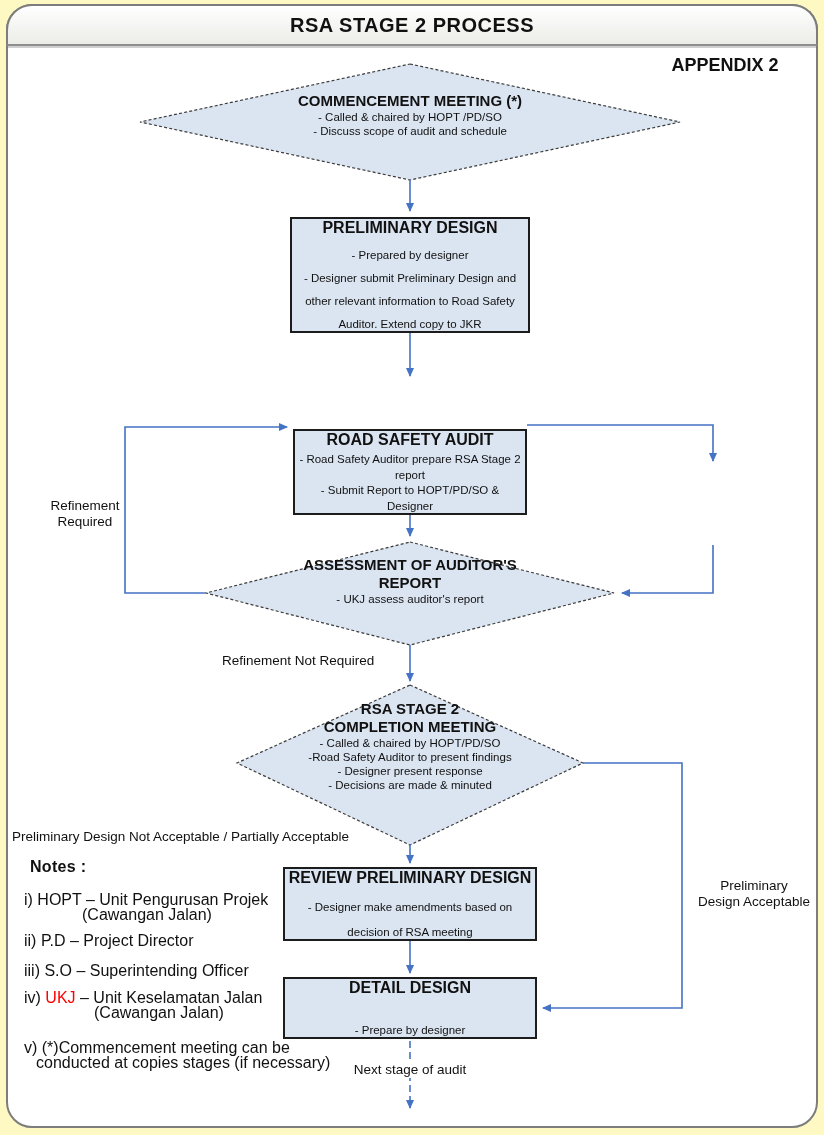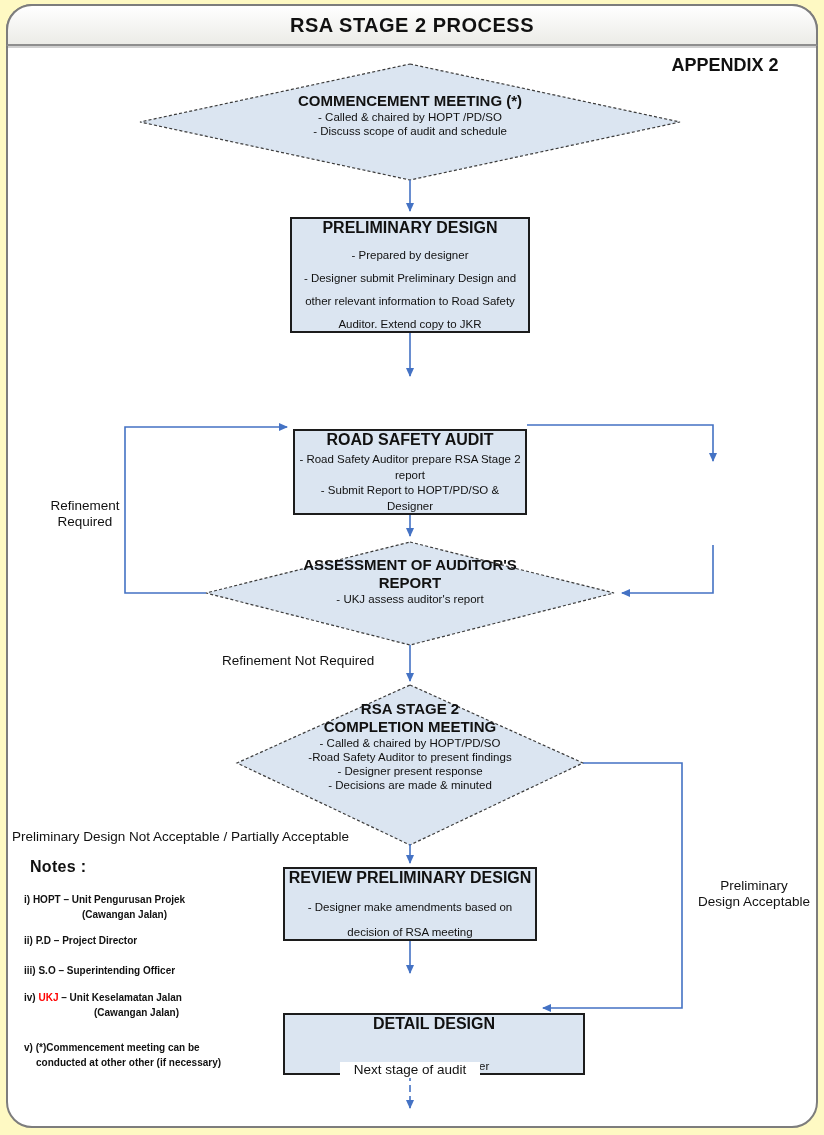--- a/index.html
+++ b/index.html
@@ -30,41 +30,41 @@
     box-sizing:border-box;
   }
   .node .nt{font-weight:bold;font-size:16px;white-space:nowrap;margin-bottom:2px;}
   .node .nl{font-size:11.5px;line-height:13.5px;white-space:nowrap;}
   .n-prelim{left:290px;top:217px;width:240px;height:116px;}
   .n-audit{left:293px;top:382px;width:234px;height:86px;margin-top:47px;}
   .n-response{left:617px;top:467px;width:193px;height:78px;}
   .n-response .nt{font-size:15.5px;}
   .n-response .nl{font-size:11px;line-height:13px;}
   .n-review{left:283px;top:867px;width:254px;height:74px;}
-  .n-detail{left:283px;top:977px;width:302px;height:62px;margin-top:36px;}
+  .n-detail{left:283px;top:977px;width:254px;height:62px;}
   
   .dtext{
     position:absolute;display:flex;flex-direction:column;align-items:center;justify-content:center;
   }
   .dtext .dt{font-weight:bold;font-size:15px;line-height:18px;white-space:nowrap;}
   .dtext .dl{font-size:11.5px;line-height:14px;white-space:nowrap;}
   .d-comm{left:140px;top:92px;width:540px;}
   .d-assess{left:210px;top:556px;width:400px;}
   .d-compl{left:240px;top:700px;width:340px;}
   
   .flabel{font-size:13.5px;line-height:16px;}
   .l-refreq{left:25px;top:498px;width:120px;text-align:center;}
   .l-refnot{left:222px;top:653px;width:180px;}
   .l-notacc{left:12px;top:829px;width:420px;white-space:nowrap;}
   .l-acc{left:692px;top:878px;width:124px;text-align:center;}
   .l-next{left:340px;top:1062px;width:140px;text-align:center;background:#ffffff;}
   .red{color:#ff0000;}
   
   .notes-head{left:30px;top:858px;font-size:16px;font-weight:bold;letter-spacing:.3px;}
-  .note{position:absolute;font-size:10px;line-height:15px;white-space:nowrap;font-weight:bold;}
+  .note{position:absolute;font-size:16px;line-height:15px;white-space:nowrap;}
   .note .ind{display:block;}
   .nt1{left:24px;top:892px;} .nt1 .ind{padding-left:58px;}
   .nt2{left:24px;top:933px;}
   .nt3{left:24px;top:963px;}
   .nt4{left:24px;top:990px;} .nt4 .ind{padding-left:70px;}
   .nt5{left:24px;top:1040px;} .nt5 .ind{padding-left:12px;}
   .nt6{left:24px;top:1077px;} .nt6 .ind{padding-left:14px;}
 </style>
 </head>
 <body>
@@ -175,16 +175,16 @@
   </div>
   <div class="note nt3">
     <span>iii)  S.O   – Superintending Officer</span>
   </div>
   <div class="note nt4">
     <span><span>iv) </span><span class="red">UKJ</span><span>    – Unit Keselamatan Jalan</span></span>
     <span class="ind">(Cawangan Jalan)</span>
   </div>
   <div class="note nt5">
     <span>v) (*)Commencement meeting can be</span>
-    <span class="ind">conducted at other other (if necessary)</span>
+    <span class="ind">conducted at copies stages (if necessary)</span>
   </div>
 
 </div>
 
 </body></html>

